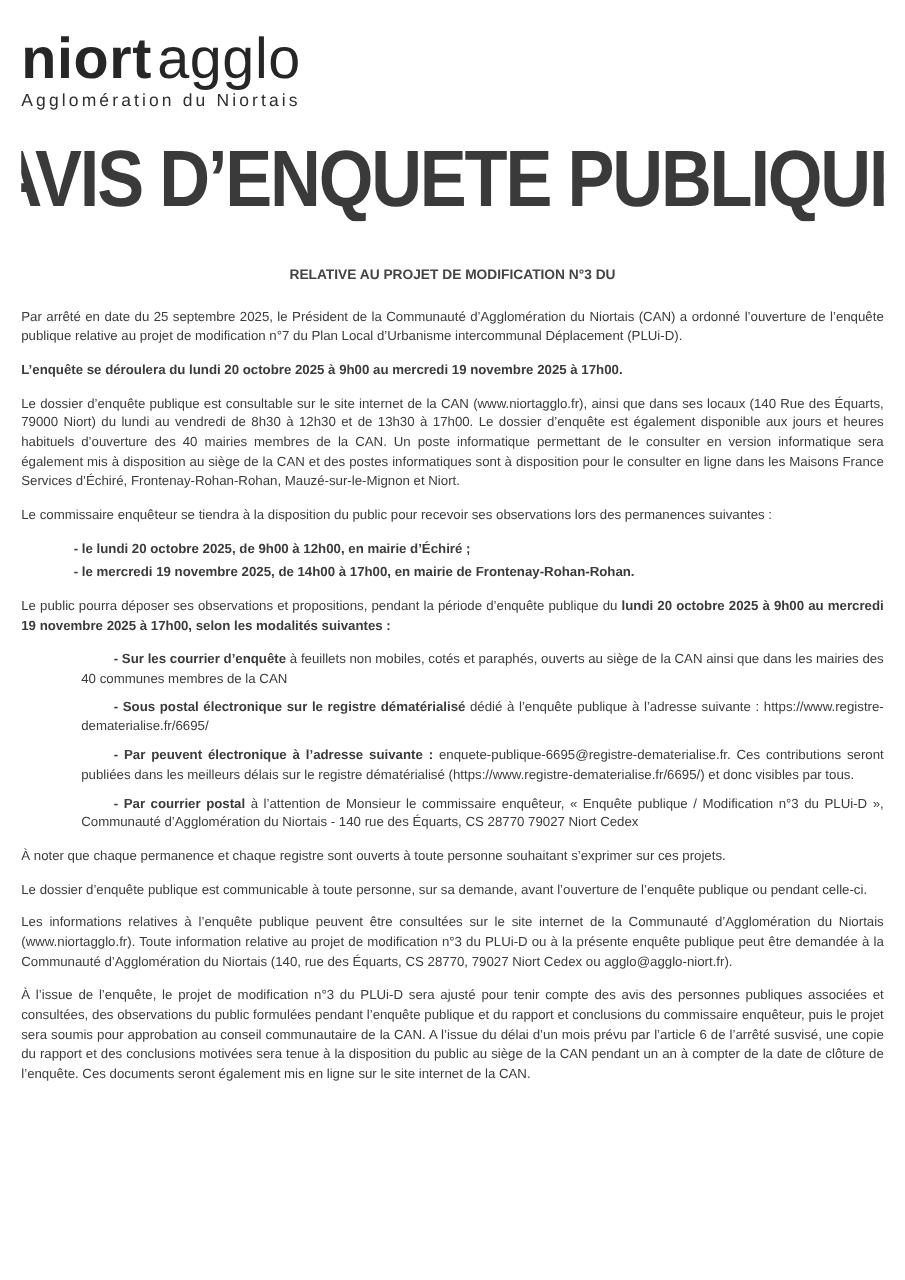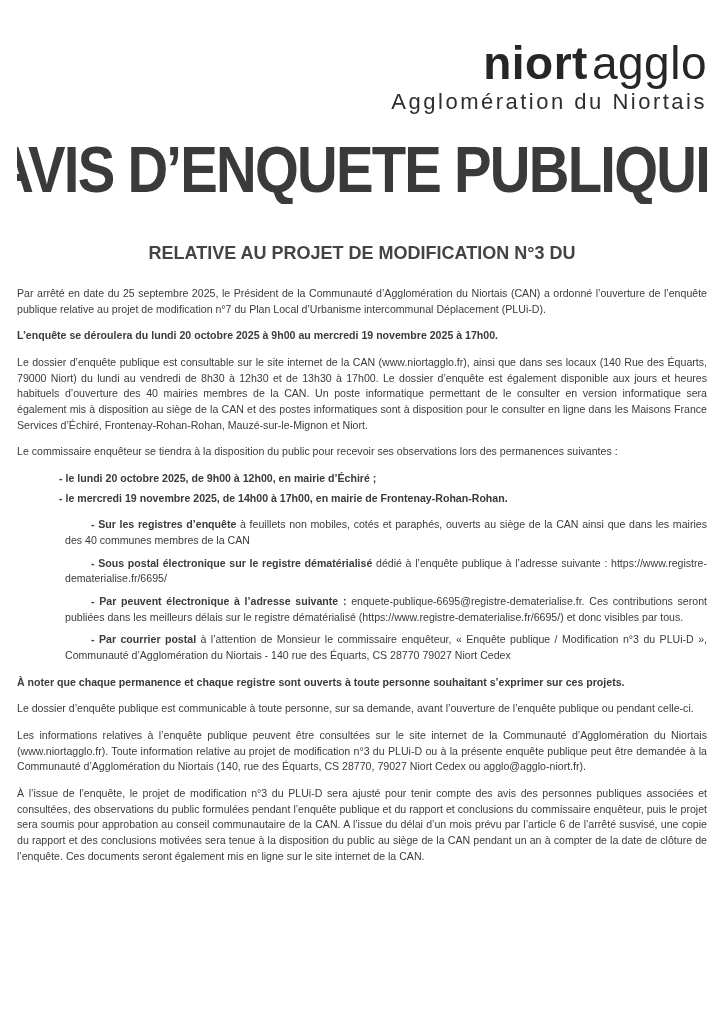--- a/index.html
+++ b/index.html
@@ -12,32 +12,32 @@
     overflow: hidden;
   }
   .page {
     width: 724px;
     height: 1024px;
     padding: 20px 17px 0 17px;
     background: #ffffff;
   }
 
   
-  .logo-block { text-align: right; margin-top: 19px; }
+  .logo-block { text-align: left; margin-top: 2px; }
   .brand {
     font-size: 46px;
     line-height: 1.05;
     color: #262626;
     letter-spacing: 0.5px;
   }
   .brand-bold { font-weight: 700; }
   .brand-light { font-weight: 400; margin-left: 4px; }
   .tagline {
     margin-top: 2px;
-    font-size: 22px;
+    font-size: 14px;
     font-weight: 400;
     letter-spacing: 2.5px;
     color: #2e2e2e;
   }
 
   
   .title-wrap {
     margin-top: 22px;
     display: flex;
     justify-content: center;
@@ -51,21 +51,21 @@
     letter-spacing: -2px;
     transform: scaleX(0.88);
     transform-origin: center;
     line-height: 1.05;
   }
 
   
   .subtitle {
     margin-top: 34px;
     text-align: center;
-    font-size: 18px;
+    font-size: 11px;
     font-weight: 700;
     color: #444444;
     line-height: 1.75;
   }
 
   
   .body-text {
     margin-top: 16px;
     font-size: 10.6px;
     line-height: 1.48;
@@ -86,21 +86,21 @@
   .modalites {
     list-style: none;
     margin-top: 11px;
     margin-left: 48px;
   }
   .modalites li {
     text-indent: 26px;
     margin-top: 7px;
     text-align: justify;
   }
-  .no-gap { margin-top: 5px; font-weight: bold; }
+  .no-gap { margin-top: 5px; }
   .gap-lg { margin-top: 16px; }
 </style>
 </head>
 <body>
 
 <div class="page">
 
   <header class="logo-block">
     <div class="brand">
       <span class="brand-bold">niort</span><span class="brand-light">agglo</span>
@@ -125,23 +125,24 @@
 
     <p>Le dossier d’enquête publique est consultable sur le site internet de la CAN (www.niortagglo.fr), ainsi que dans ses locaux (140 Rue des Équarts, 79000 Niort) du lundi au vendredi de 8h30 à 12h30 et de 13h30 à 17h00. Le dossier d’enquête est également disponible aux jours et heures habituels d’ouverture des 40 mairies membres de la CAN. Un poste informatique permettant de le consulter en version informatique sera également mis à disposition au siège de la CAN et des postes informatiques sont à disposition pour le consulter en ligne dans les Maisons France Services d’Échiré, Frontenay-Rohan-Rohan, Mauzé-sur-le-Mignon et Niort.</p>
 
     <p>Le commissaire enquêteur se tiendra à la disposition du public pour recevoir ses observations lors des permanences suivantes :</p>
 
     <ul class="permanences">
       <li>- le lundi 20 octobre 2025, de 9h00 à 12h00, en mairie d’Échiré ;</li>
       <li>- le mercredi 19 novembre 2025, de 14h00 à 17h00, en mairie de Frontenay-Rohan-Rohan.</li>
     </ul>
 
+    <p><span>Le public pourra déposer ses observations et propositions, pendant la période d’enquête publique du </span><span class="bold">lundi 20 octobre 2025 à 9h00 au mercredi 19 novembre 2025 à 17h00, selon les modalités suivantes :</span></p>
 
     <ul class="modalites">
-      <li><span class="bold">- Sur les registres d’enquête</span><span> à feuillets non mobiles, cotés et paraphés, ouverts au siège de la CAN ainsi que dans les mairies des 40 communes membres de la CAN</span></li>
+      <li><span class="bold">- Sur les courrier d’enquête</span><span> à feuillets non mobiles, cotés et paraphés, ouverts au siège de la CAN ainsi que dans les mairies des 40 communes membres de la CAN</span></li>
       <li><span class="bold">- Sous postal électronique sur le registre dématérialisé</span><span> dédié à l’enquête publique à l’adresse suivante : https://www.registre-dematerialise.fr/6695/</span></li>
       <li><span class="bold">- Par peuvent électronique à l’adresse suivante :</span><span> enquete-publique-6695@registre-dematerialise.fr. Ces contributions seront publiées dans les meilleurs délais sur le registre dématérialisé (https://www.registre-dematerialise.fr/6695/) et donc visibles par tous.</span></li>
       <li><span class="bold">- Par courrier postal</span><span> à l’attention de Monsieur le commissaire enquêteur, « Enquête publique / Modification n°3 du PLUi-D », Communauté d’Agglomération du Niortais - 140 rue des Équarts, CS 28770 79027 Niort Cedex</span></li>
     </ul>
 
     <p class="no-gap">À noter que chaque permanence et chaque registre sont ouverts à toute personne souhaitant s’exprimer sur ces projets.</p>
 
     <p class="gap-lg">Le dossier d’enquête publique est communicable à toute personne, sur sa demande, avant l’ouverture de l’enquête publique ou pendant celle-ci.</p>
 
     <p class="gap-lg">Les informations relatives à l’enquête publique peuvent être consultées sur le site internet de la Communauté d’Agglomération du Niortais (www.niortagglo.fr). Toute information relative au projet de modification n°3 du PLUi-D ou à la présente enquête publique peut être demandée à la Communauté d’Agglomération du Niortais (140, rue des Équarts, CS 28770, 79027 Niort Cedex ou agglo@agglo-niort.fr).</p>

